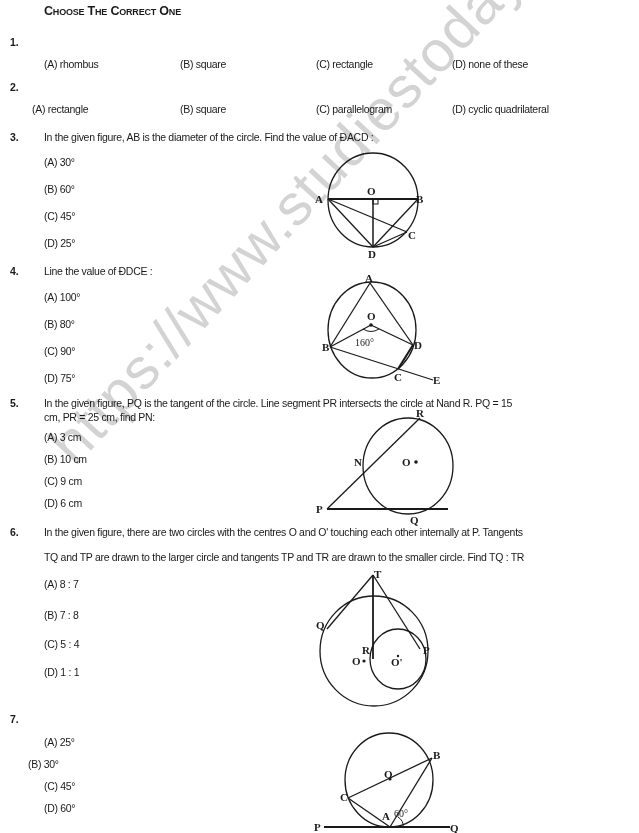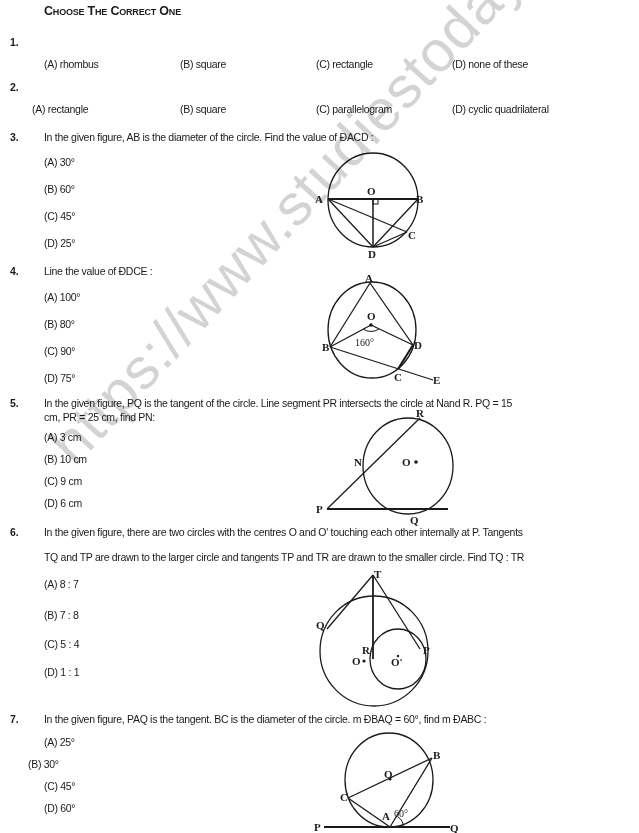--- a/index.html
+++ b/index.html
@@ -146,21 +146,20 @@
       <text x="64" y="13">T</text>
       <text x="6" y="64">Q</text>
       <text x="52" y="89">R</text>
       <text x="113" y="89">P</text>
       <text x="42" y="100">O</text>
       <text x="81" y="101">O'</text>
     </svg>
   </div>
 
   <div class="qnum" style="top:713px">7.</div>
-  <div class="qtext" style="top:712px">In the given figure, PAQ is the tangent. BC is the diameter of the circle. m ÐBAQ = 60°, find m ÐABC :</div>
   <div class="opt" style="left:44px;top:736px">(A) 25°</div>
   <div class="opt" style="left:28px;top:758px">(B) 30°</div>
   <div class="opt" style="left:44px;top:780px">(C) 45°</div>
   <div class="opt" style="left:44px;top:802px">(D) 60°</div>
   <div class="fig" style="left:310px;top:728px">
     <svg width="160" height="105">
       <ellipse cx="79" cy="52" rx="44" ry="47" fill="none" stroke="#1a1a1a" stroke-width="1.3"></ellipse>
       <line x1="38" y1="70" x2="122" y2="30" stroke="#1a1a1a" stroke-width="1.3"></line>
       <line x1="38" y1="70" x2="80" y2="99" stroke="#1a1a1a" stroke-width="1.3"></line>
       <line x1="122" y1="30" x2="80" y2="99" stroke="#1a1a1a" stroke-width="1.3"></line>

